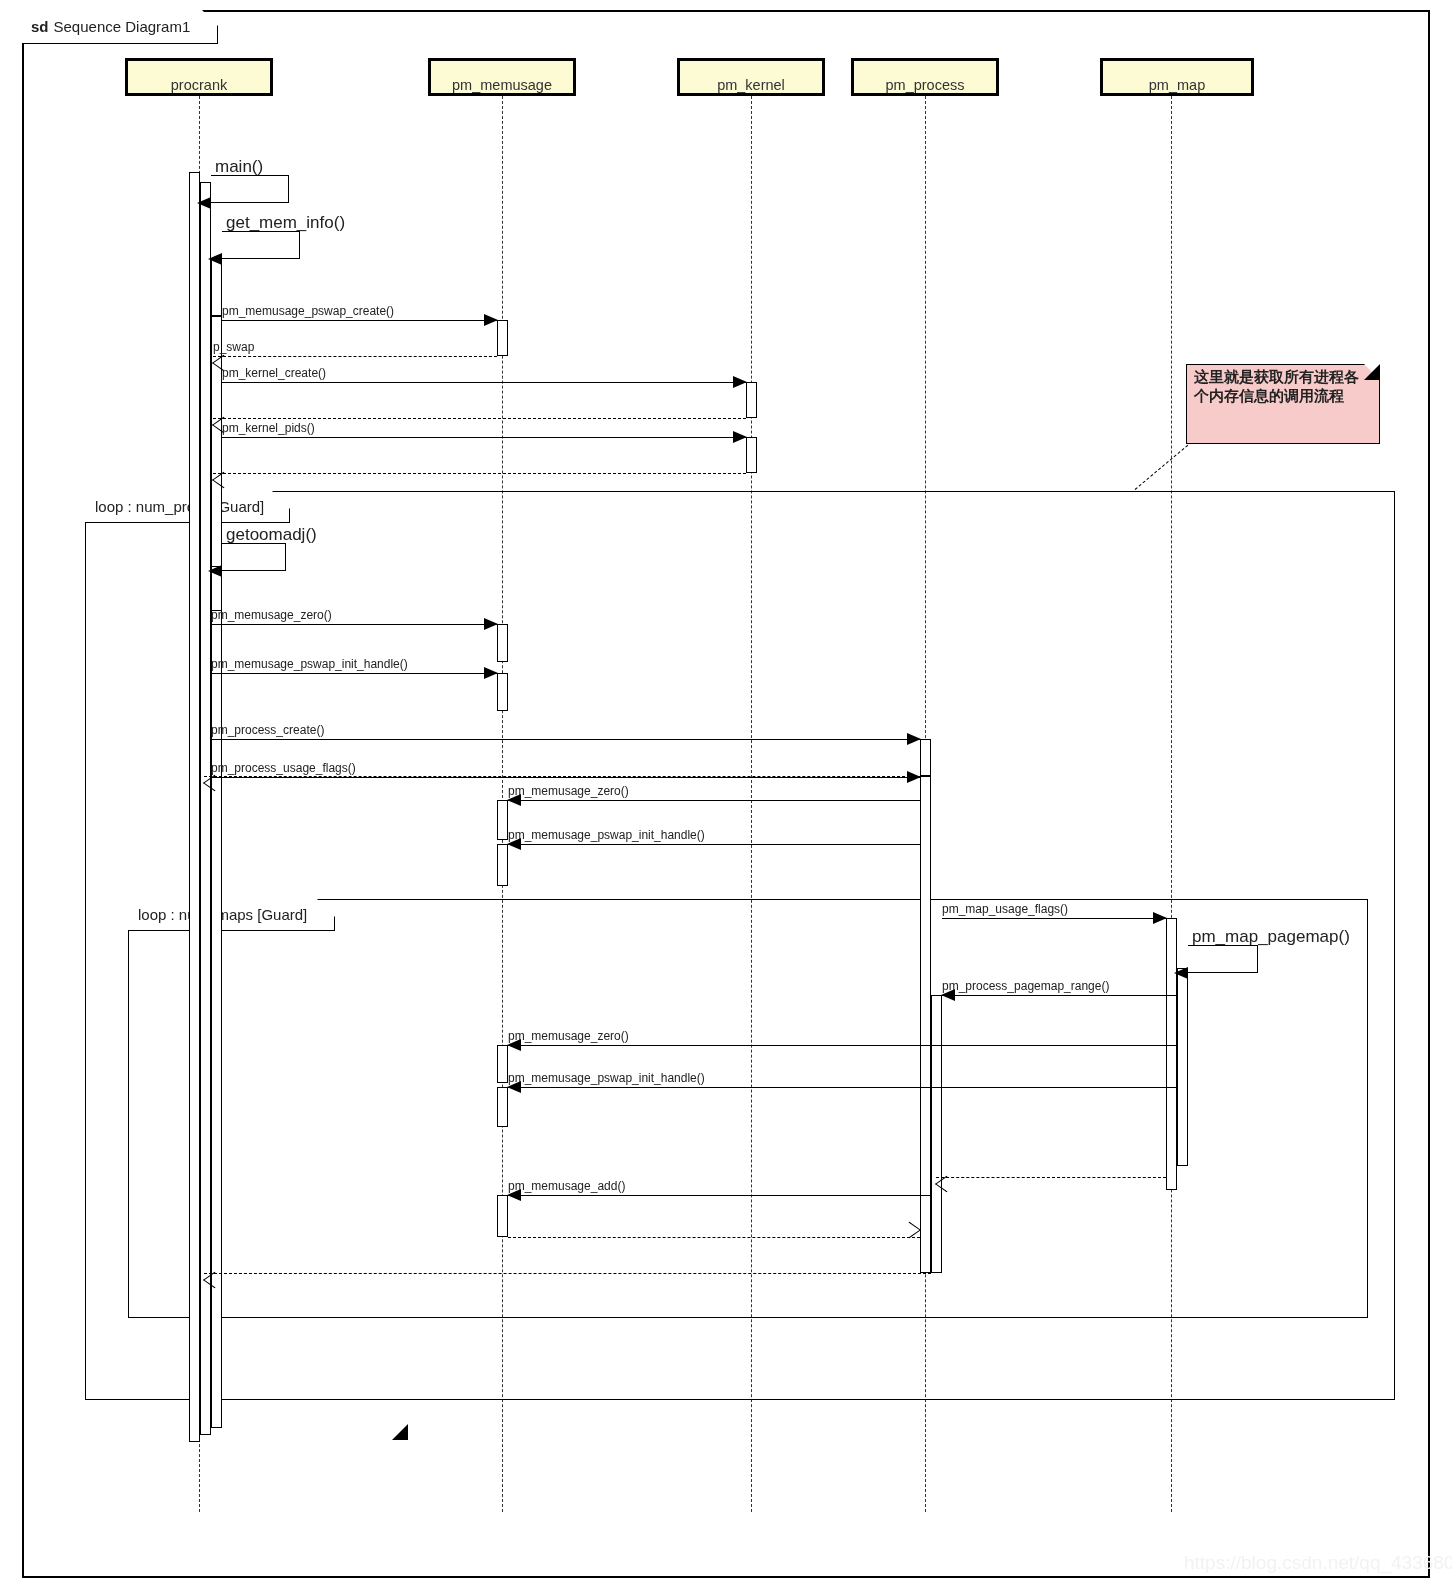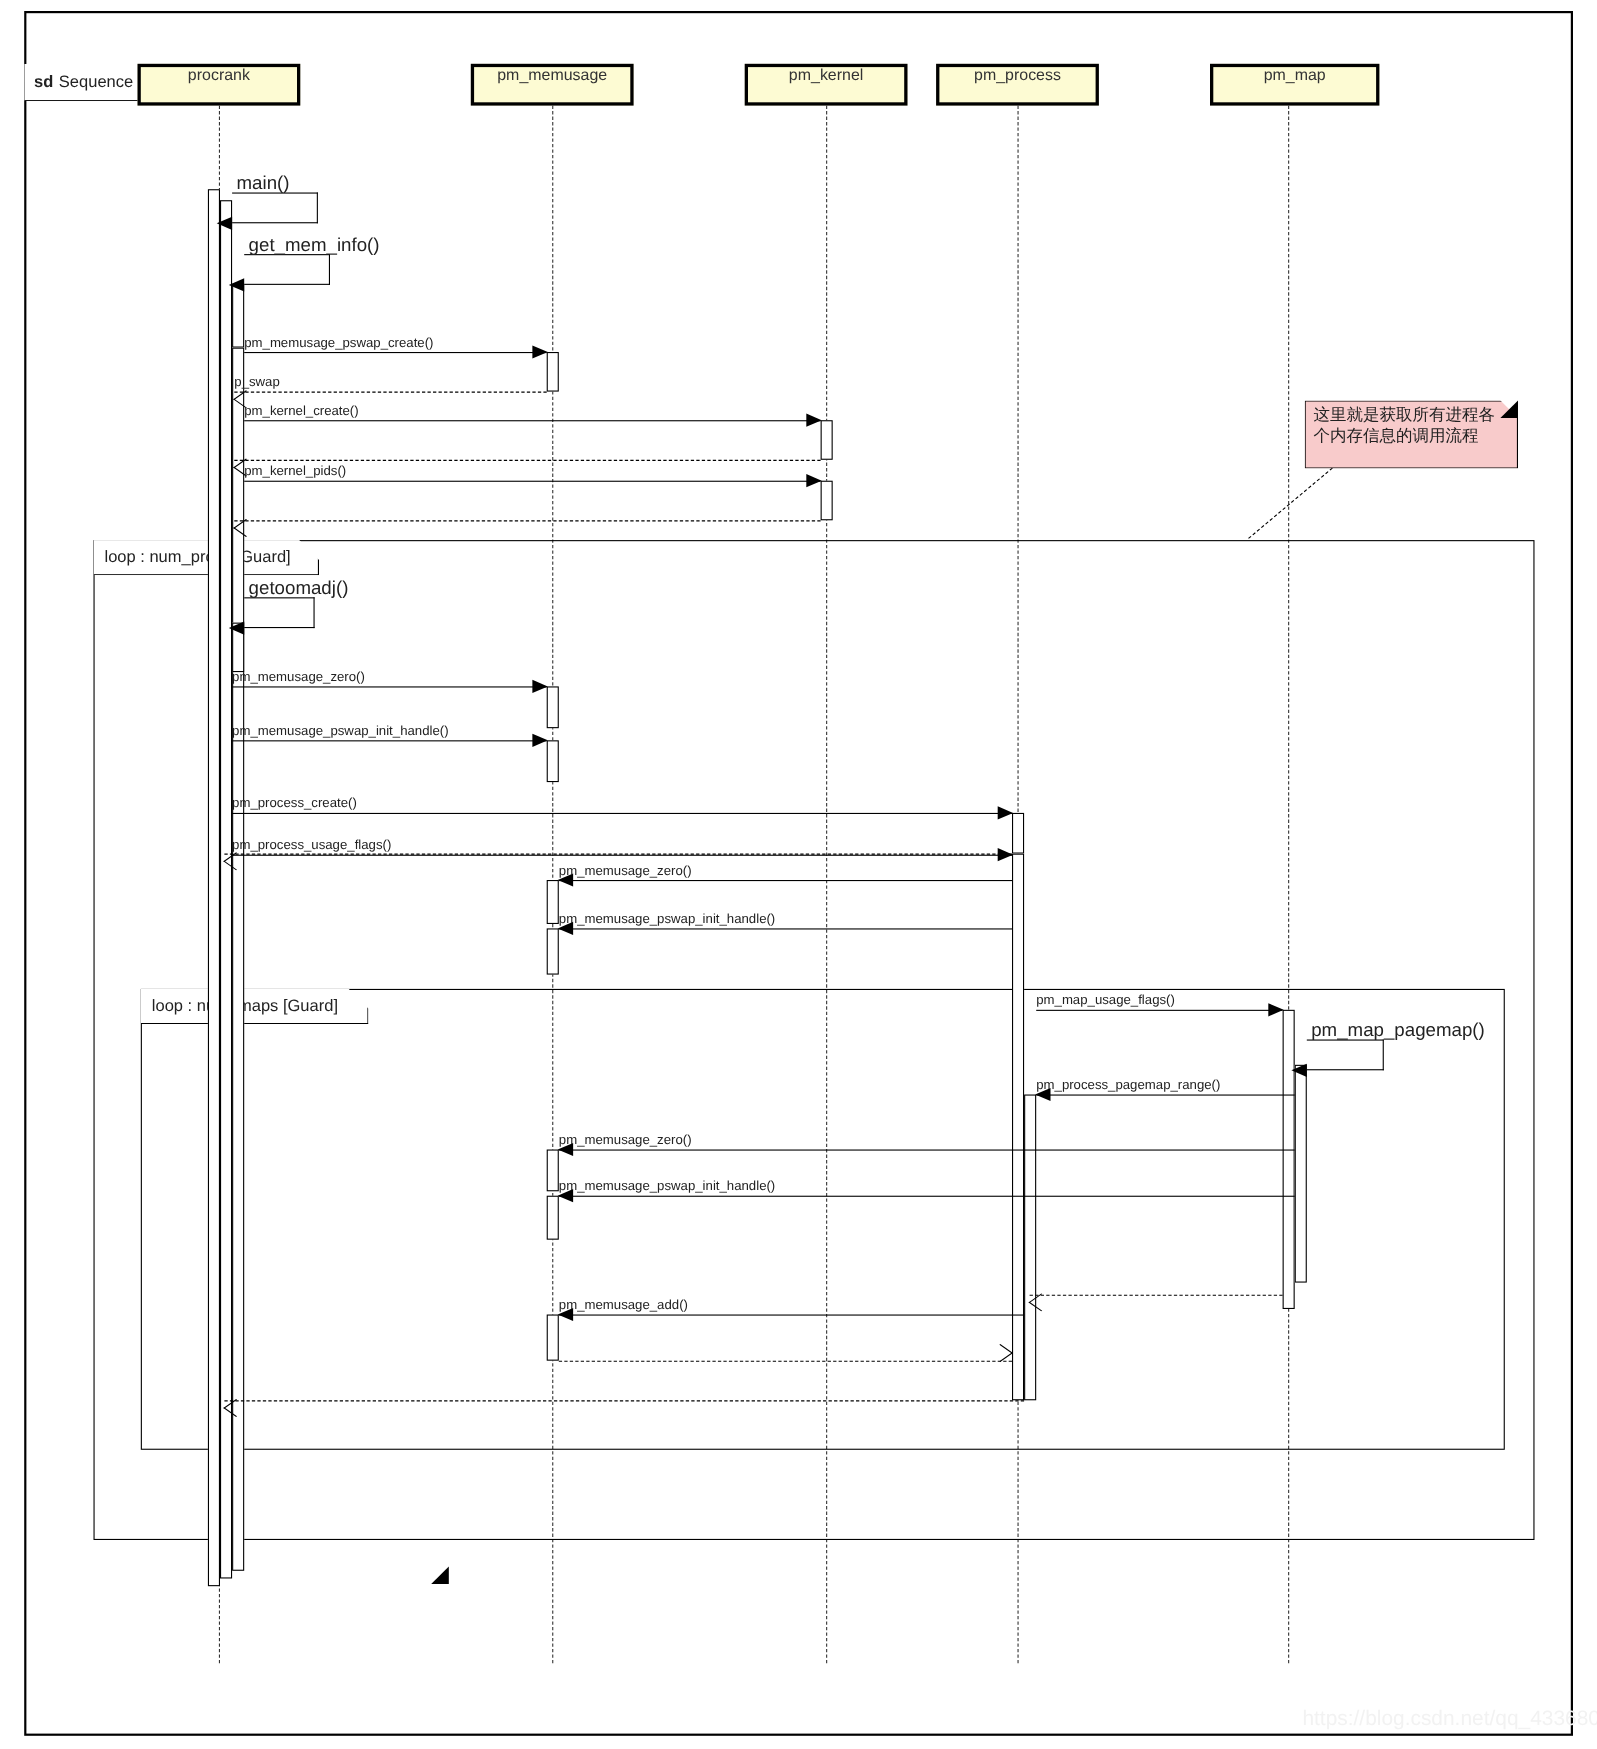--- a/index.html
+++ b/index.html
@@ -3,26 +3,26 @@
 <meta charset="utf-8">
 <style>
   html,body{margin:0;padding:0;background:#ffffff;}
   body{font-family:"Liberation Sans","DejaVu Sans",sans-serif;}
   #canvas{position:relative;width:1452px;height:1590px;background:#fff;overflow:hidden;}
 
   
   .frame-border{position:absolute;border:2px solid #000;box-sizing:border-box;}
   .frame-tab{position:absolute;box-sizing:border-box;border:1px solid #000;border-top:none;border-left:none;
              background:#fff;font-size:15px;color:#222;display:flex;align-items:center;padding-left:9px;
-             clip-path:polygon(0 0,calc(100% - 16px) 0,100% 16px,100% 100%,0 100%);margin-top:48px;}
+             clip-path:polygon(0 0,calc(100% - 16px) 0,100% 16px,100% 100%,0 100%);}
   .frame-tab b{font-weight:bold;margin-right:5px;}
 
   
   .actor-box{position:absolute;box-sizing:border-box;background:#fdfbd3;border:3px solid #000;
-             display:flex;align-items:flex-start;justify-content:center;font-size:14.5px;color:#333;}
+             display:flex;align-items:flex-end;justify-content:center;font-size:14.5px;color:#333;}
   .lifeline{position:absolute;width:0;border-left:1.6px dashed #333;}
 
   
   .act{position:absolute;background:#fff;border:1.4px solid #000;box-sizing:border-box;}
 
   
   .msg{position:absolute;height:0;}
   .msg .line{position:absolute;left:0;top:0;width:100%;border-top:1.5px solid #000;}
   .msg.ret .line{border-top:1.6px dashed #000;}
   .msg .head{position:absolute;top:-6.5px;width:0;height:0;}
@@ -268,21 +268,21 @@
     <span class="line"></span>
     <span class="head"></span>
   </div>
 
   <div class="msg ret left" style="left:204px;top:1273px;width:727px;">
     <span class="line"></span>
     <span class="head"></span>
   </div>
 
   <div class="note-link" style="left:1135px;top:489px;width:125px;transform:rotate(-40deg);"></div>
-  <div class="note" style="left:1186px;top:364px;width:194px;height:62px;">
+  <div class="note" style="left:1186px;top:364px;width:194px;height:80px;font-weight:bold;">
     <div>这里就是获取所有进程各</div>
     <div>个内存信息的调用流程</div>
   </div>
   <div class="note-fold" style="left:1364px;top:364px;"></div>
 
   <div class="note-fold" style="left:392px;top:1424px;"></div>
 
   <div class="watermark" style="left:1184px;top:1552px;">https://blog.csdn.net/qq_43368047</div>
 
 </div>

